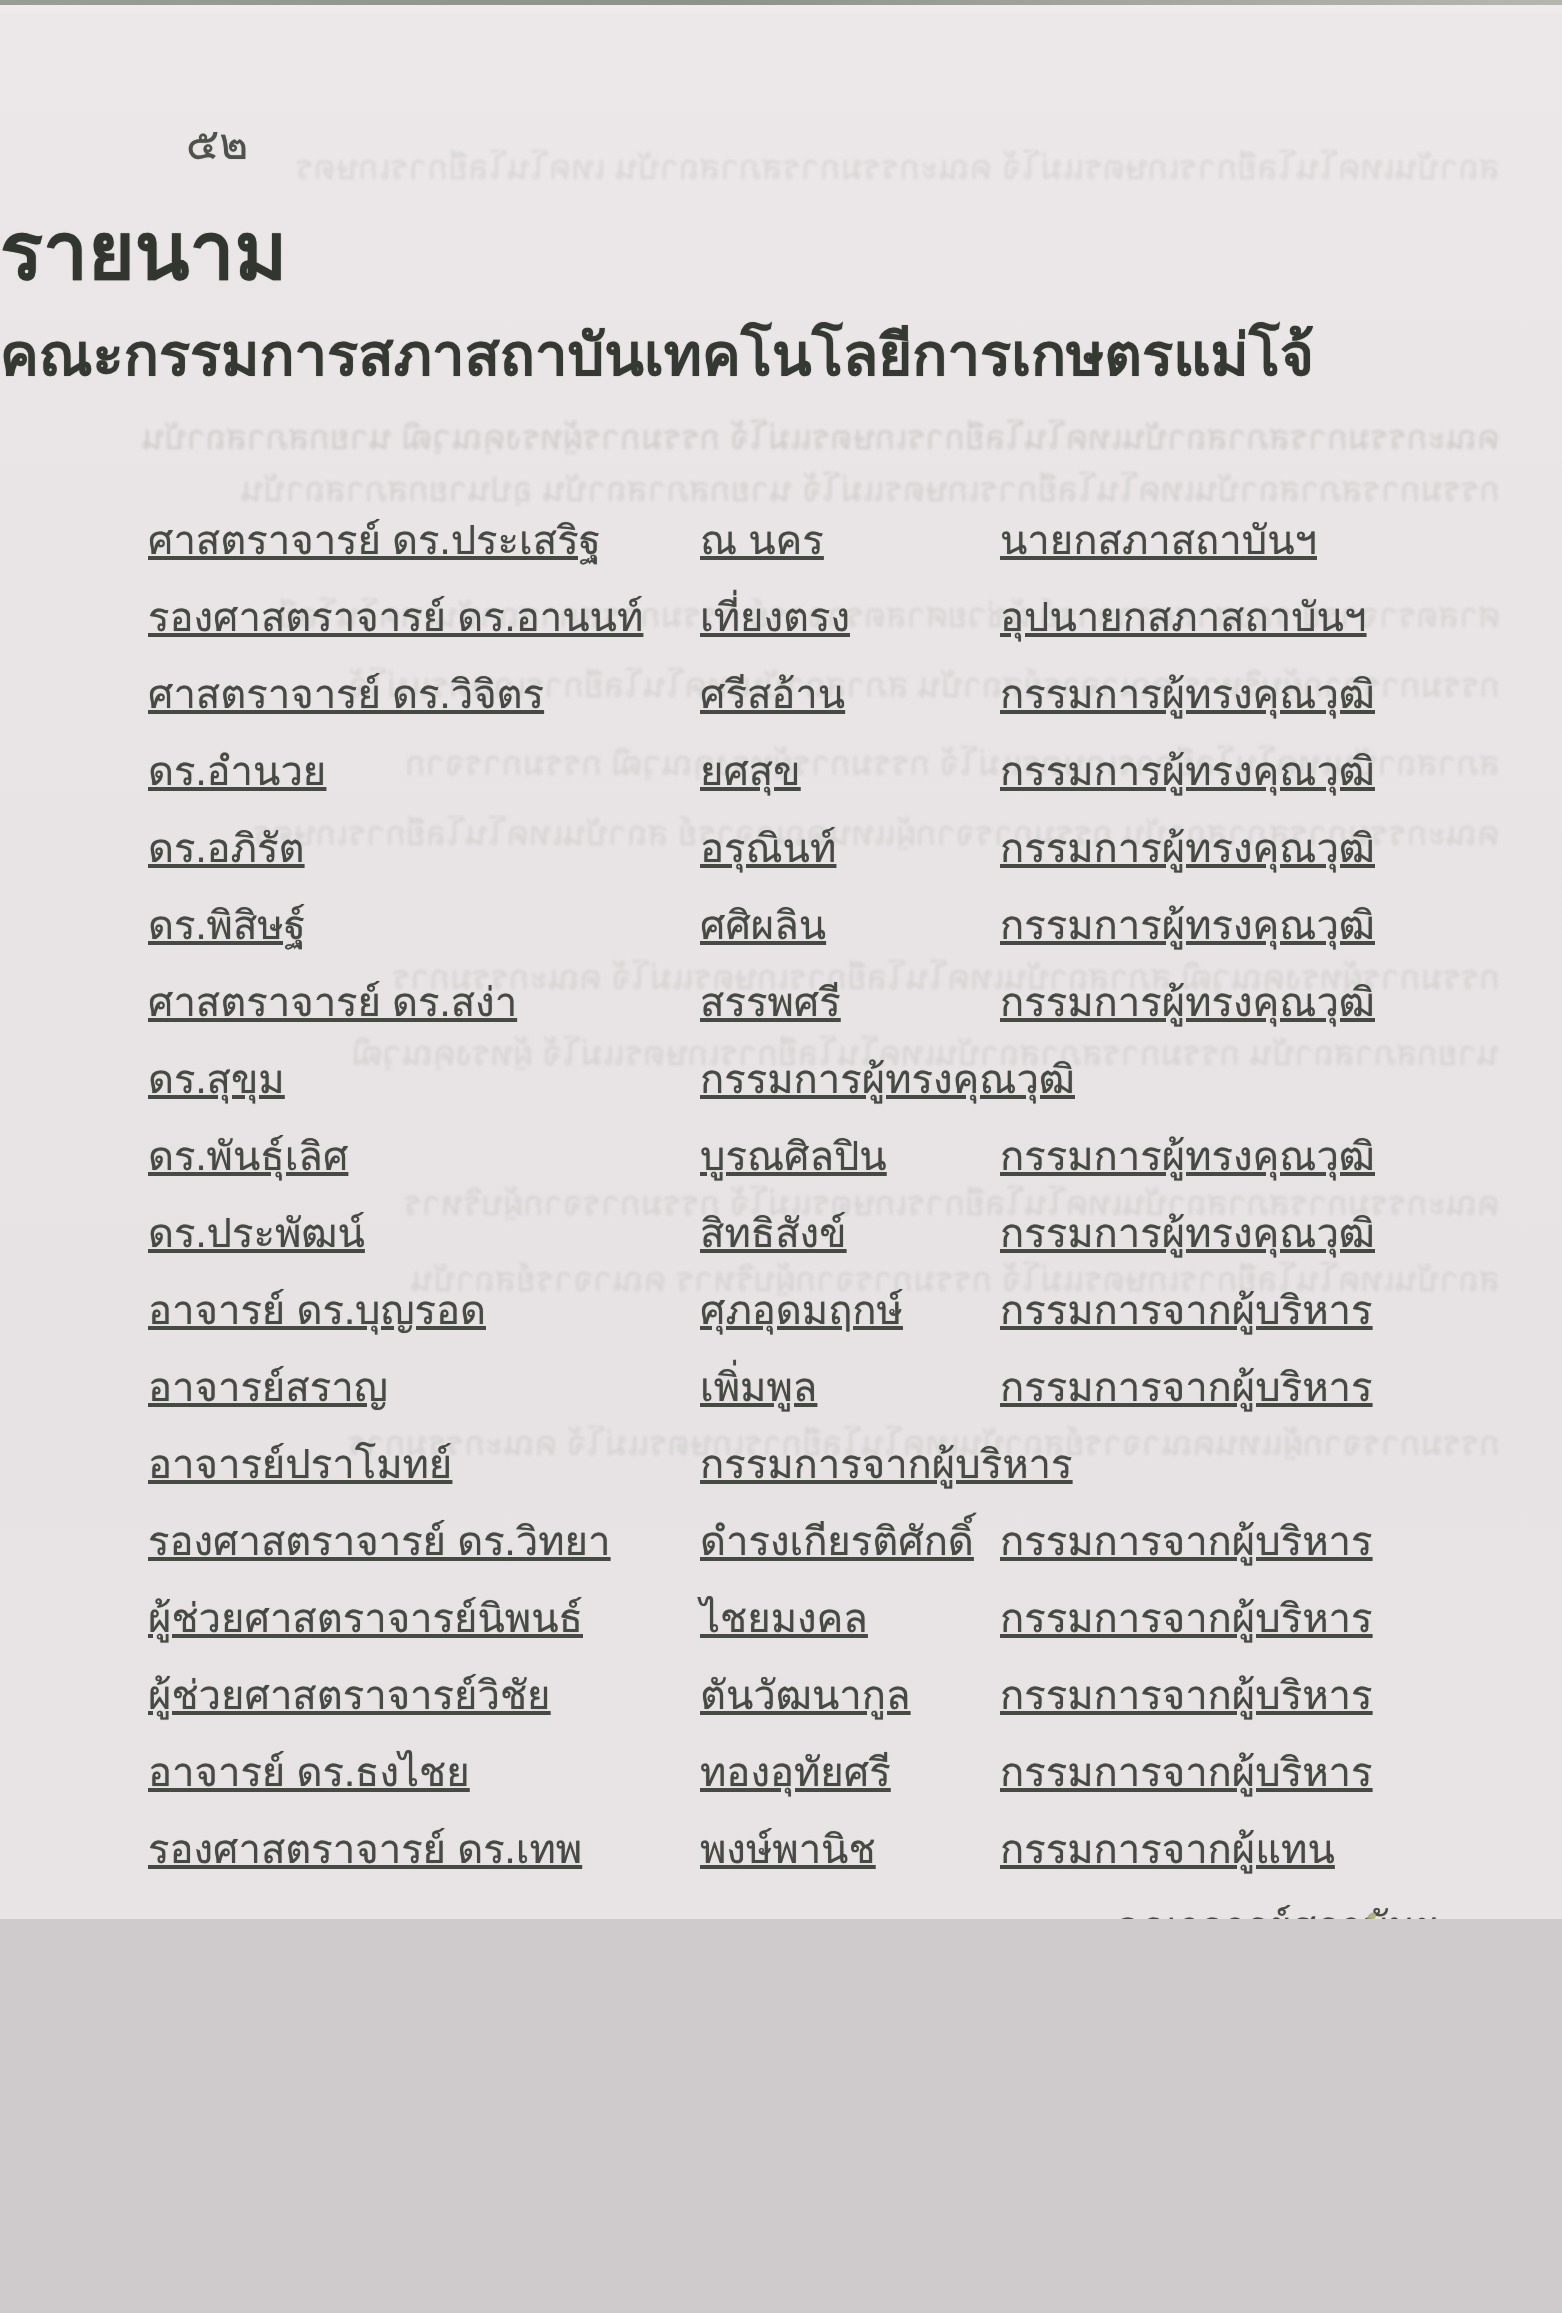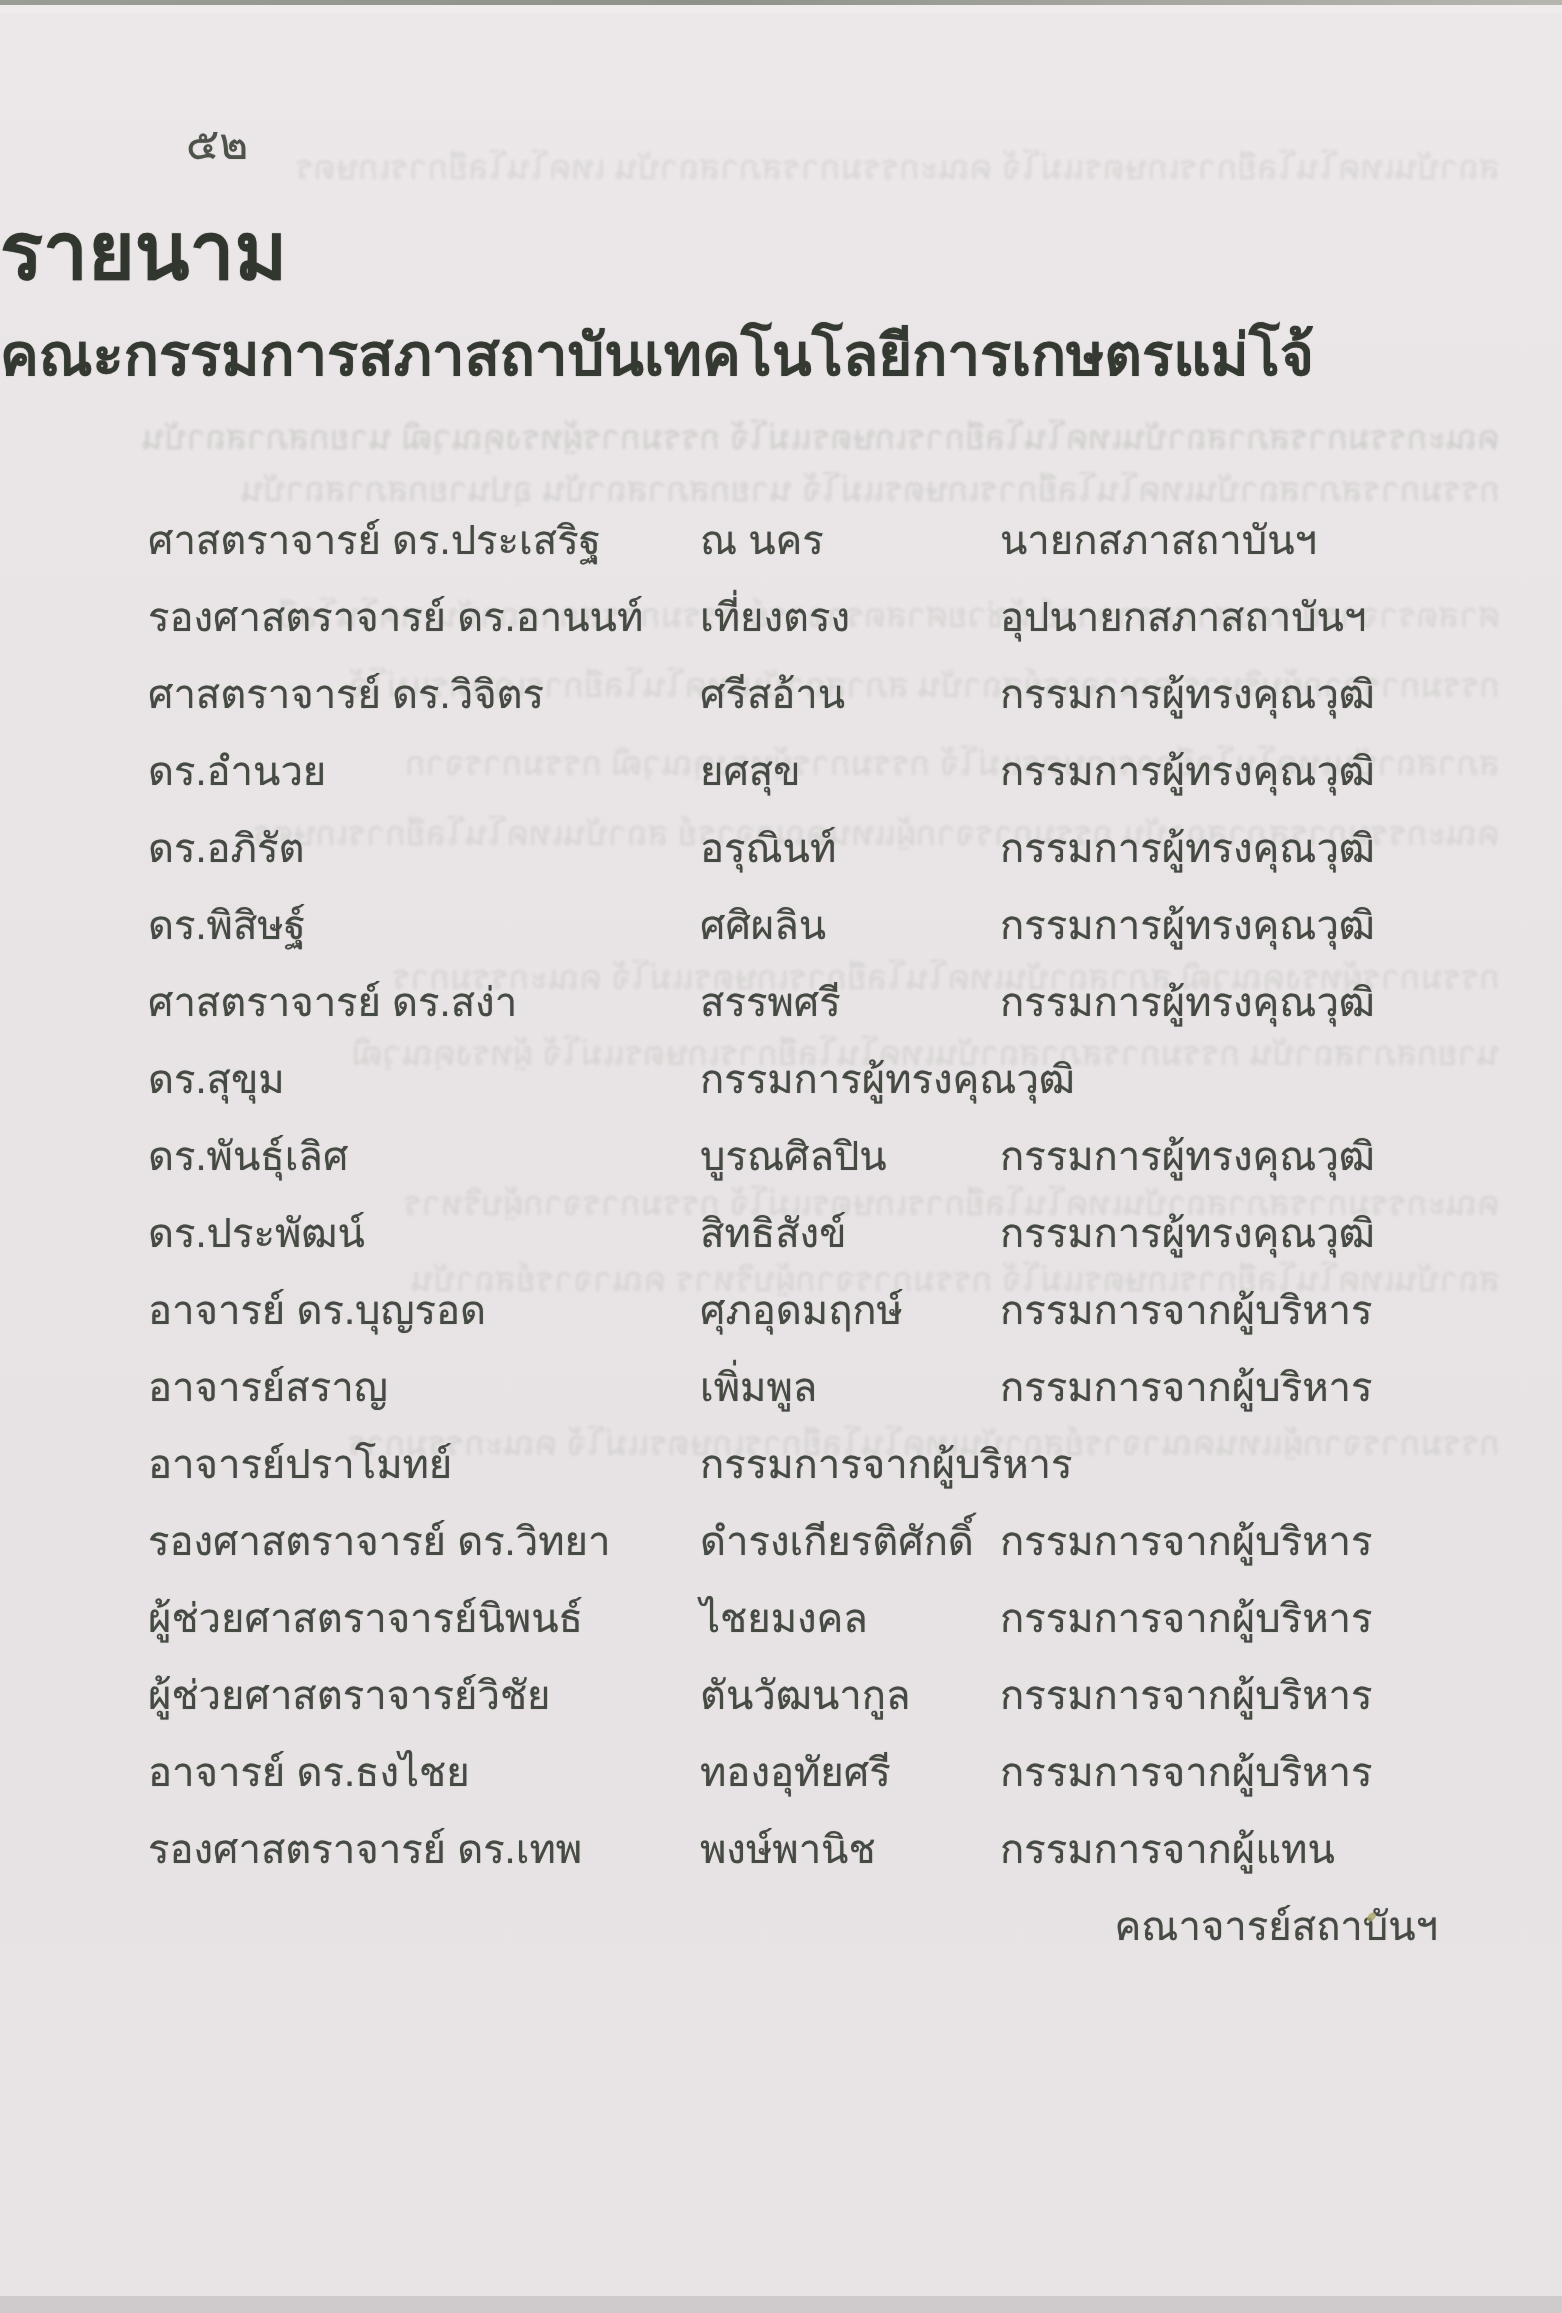--- a/index.html
+++ b/index.html
@@ -4,21 +4,21 @@
 <style>
   html, body {
     margin: 0;
     padding: 0;
     background: #cfcbcd;
     font-family: "Liberation Sans", "DejaVu Sans", sans-serif;
   }
   .page {
     position: relative;
     width: 1562px;
-    height: 2296px;
+    height: 1919px;
     margin: 0 auto;
     background: linear-gradient(180deg, #ece7e9 0%, #e9e4e6 30%, #e7e2e4 70%, #e8e3e5 100%);
     overflow: hidden;
     color: #474c44;
   }
   
   .scan-edge-top {
     position: absolute; top: 0; left: 0; width: 100%; height: 5px;
     background: linear-gradient(90deg, #9a9c96 0%, #8e908a 45%, #a3a49e 70%, #b5b6b0 100%);
   }
@@ -76,20 +76,21 @@
     position: absolute; left: 148px; top: 514px; width: 1290px;
   }
   .committee-row {
     display: flex; align-items: flex-start;
     min-height: 77px;
   }
   .committee-row > div {
     font-size: 40px; line-height: 52px;
     color: #454a42;
     text-shadow: 0 0 0.8px rgba(62,68,58,0.55);
+    text-decoration: underline;
   }
   .cell-name    { width: 552px; flex: 0 0 auto; }
   .cell-surname { width: 300px; flex: 0 0 auto; }
   .cell-position{ flex: 1 1 auto; }
   .position-line2 { margin-top: 25px; text-align: right; }
 </style>
 </head>
 <body>
 
 <div class="page">

